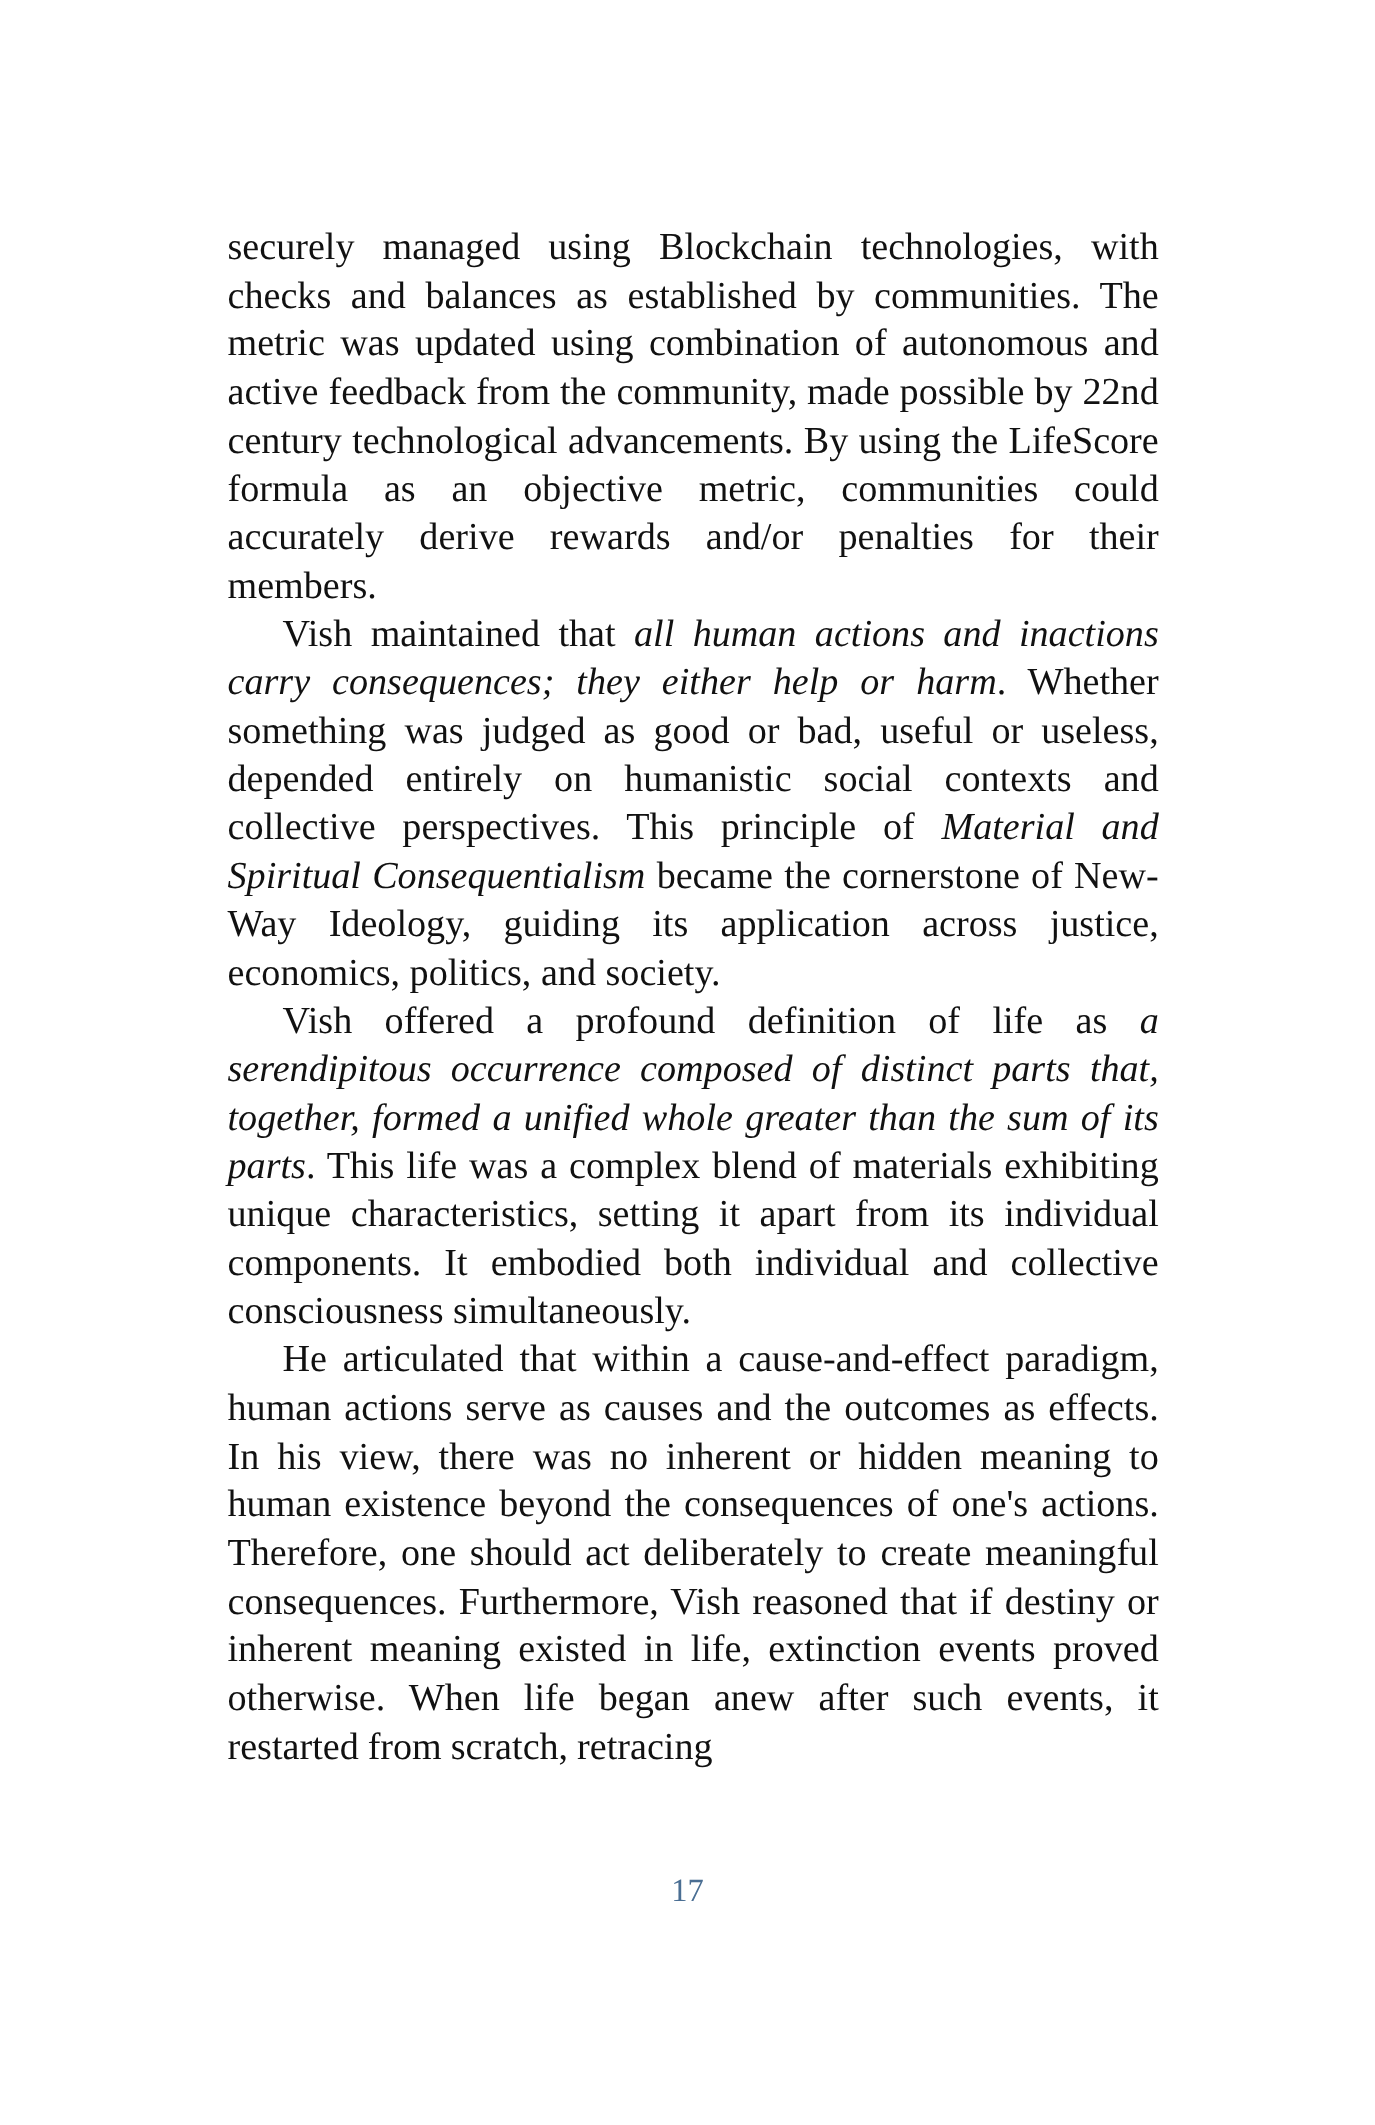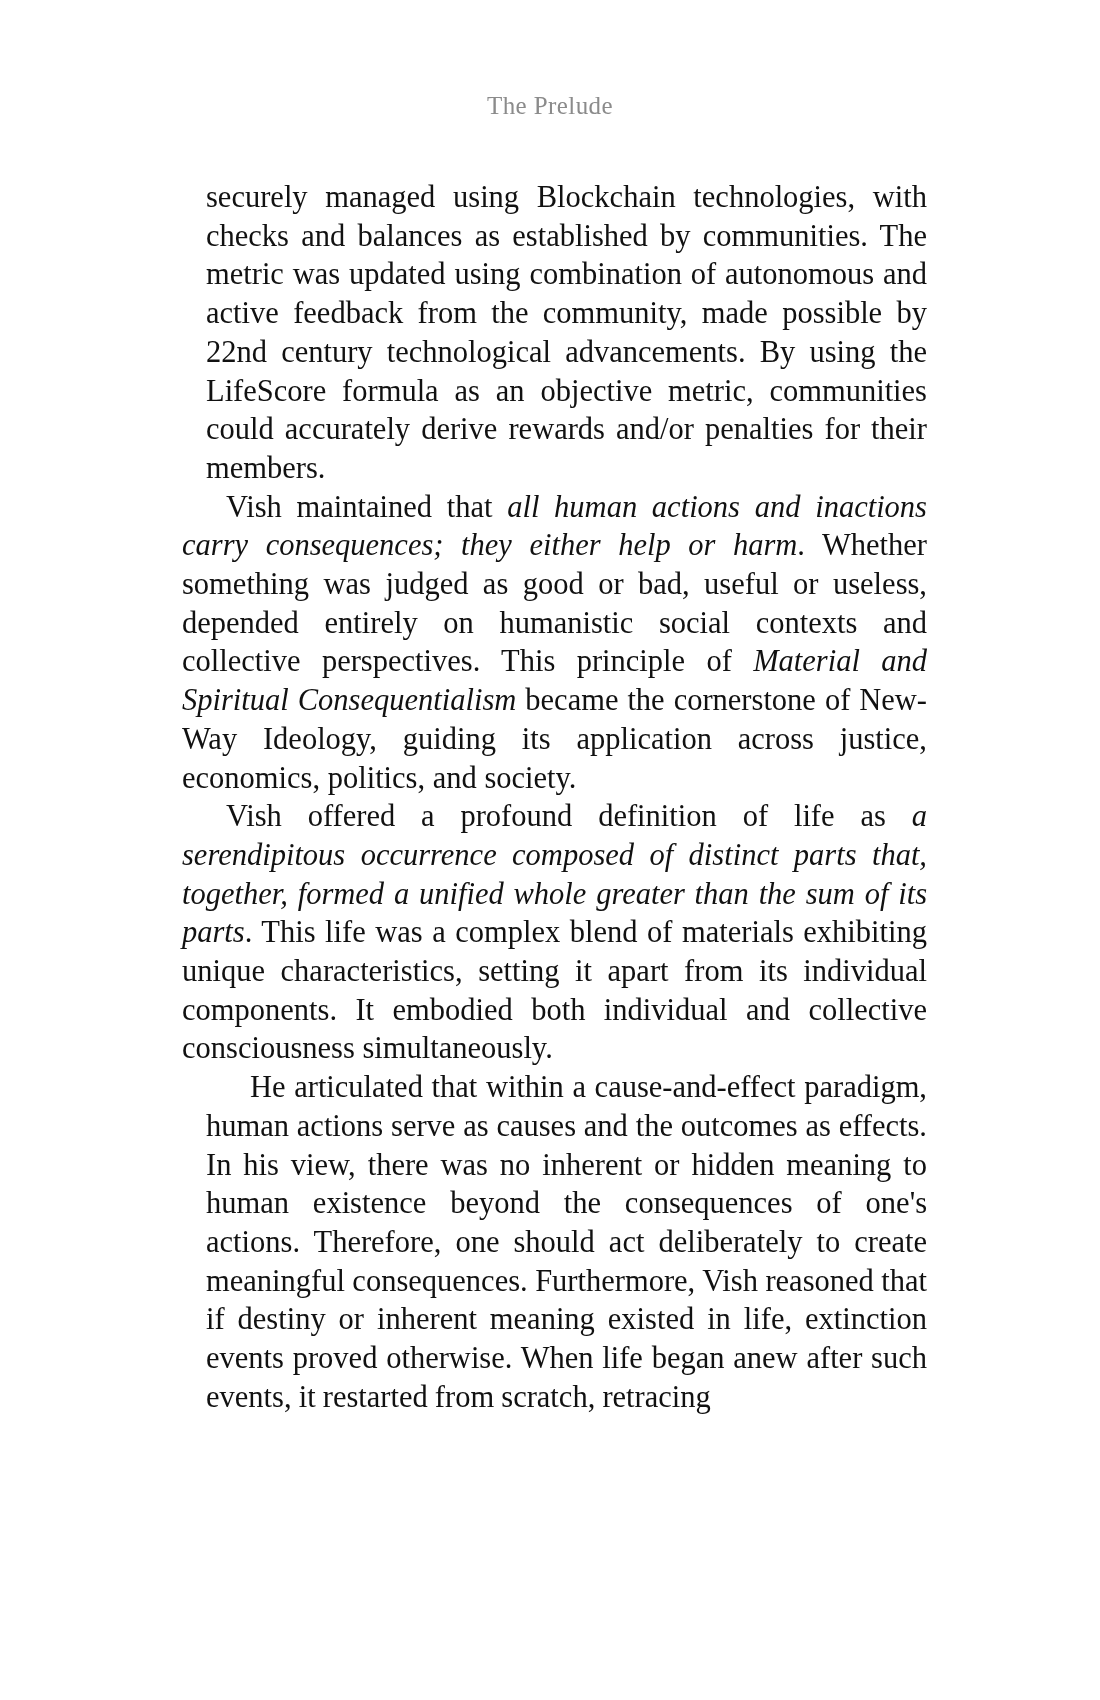--- a/index.html
+++ b/index.html
@@ -51,43 +51,42 @@
   }
   p.body + p.body {
     text-indent: 44px;
   }
   p.body em {
   }
 
   
   p.tight {
     word-spacing: -0.5px;
-    margin-left: 24px;
   }
 
   
   .folio {
     position: absolute;
     bottom: 172px;
     left: 0;
     right: 0;
     text-align: center;
     font-size: 26px;
     color: #4a6e93;
     font-family: "Liberation Serif", "DejaVu Serif", serif;
   }
 </style>
 </head>
 <body>
 
 <div class="page">
 
-  <div class="running-header" style="color: rgb(139, 139, 139);">The Prelude</div>
 
   <div class="textblock">
     <p class="body tight"><span>securely managed using Blockchain technologies, with checks and balances as established by communities. The metric was updated using combination of autonomous and active feedback from the community, made possible by 22nd century technological advancements. By using the LifeScore formula as an objective metric, communities could accurately derive rewards and/or penalties for their members.</span></p>
     <p class="body"><span>Vish maintained that </span><em>all human actions and inactions carry consequences; they either help or harm</em><span>. Whether something was judged as good or bad, useful or useless, depended entirely on humanistic social contexts and collective perspectives. This principle of </span><em>Material and Spiritual Consequentialism</em><span> became the cornerstone of New-Way Ideology, guiding its application across justice, economics, politics, and society.</span></p>
     <p class="body"><span>Vish offered a profound definition of life as </span><em>a serendipitous occurrence composed of distinct parts that, together, formed a unified whole greater than the sum of its parts</em><span>. This life was a complex blend of materials exhibiting unique characteristics, setting it apart from its individual components. It embodied both individual and collective consciousness simultaneously.</span></p>
     <p class="body tight"><span>He articulated that within a cause-and-effect paradigm, human actions serve as causes and the outcomes as effects. In his view, there was no inherent or hidden meaning to human existence beyond the consequences of one's actions. Therefore, one should act deliberately to create meaningful consequences. Furthermore, Vish reasoned that if destiny or inherent meaning existed in life, extinction events proved otherwise. When life began anew after such events, it restarted from scratch, retracing</span></p>
   </div>
 
+  <div class="folio" style="color: rgb(74, 110, 147);">17</div>
 
 </div>
 
 </body></html>

